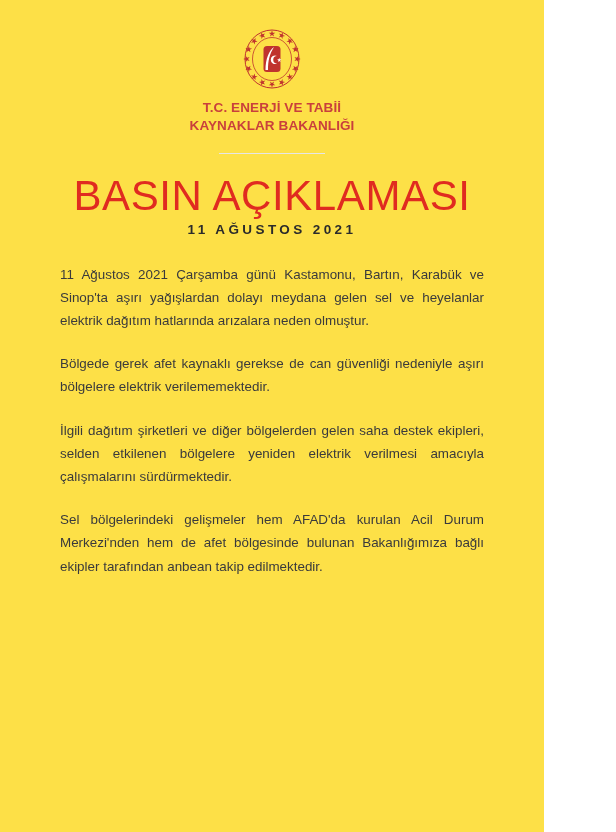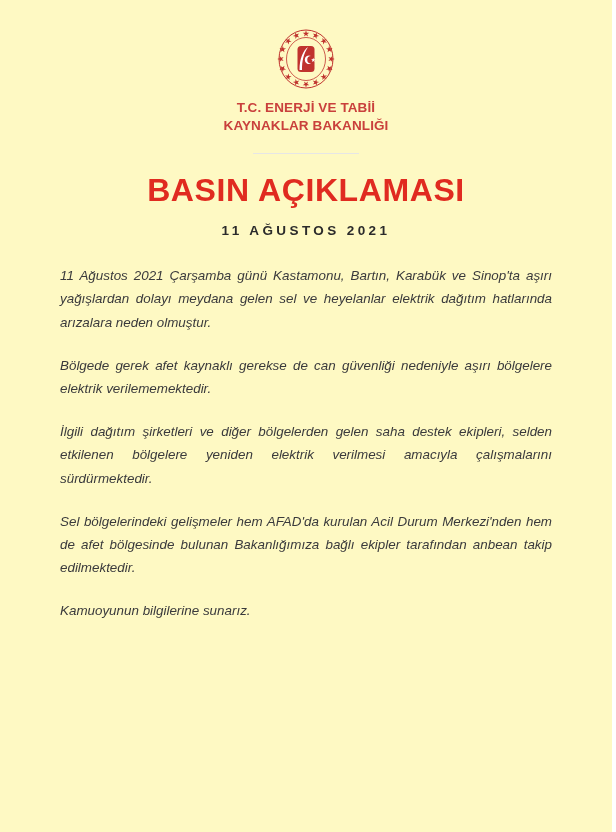--- a/index.html
+++ b/index.html
@@ -10,23 +10,23 @@
   }
   body {
     width: 616px;
     height: 832px;
     font-family: "Liberation Sans", "DejaVu Sans", sans-serif;
     -webkit-font-smoothing: antialiased;
     overflow: hidden;
   }
   .page {
     position: relative;
-    width: 612px;
+    width: 544px;
     height: 832px;
-    background: #fef9c3;
+    background: #fde047;
     box-sizing: border-box;
   }
 
   
   .header {
     padding-top: 28px;
     display: flex;
     flex-direction: column;
     align-items: center;
   }
@@ -52,25 +52,25 @@
     background: #e6e6e6;
   }
 
   
   .title-block {
     margin-top: 20px;
     text-align: center;
   }
   .main-title {
     color: #E02B20;
-    font-weight: bold;
-    font-size: 32px;
+    font-weight: normal;
+    font-size: 42px;
     letter-spacing: 0.6px;
     line-height: 1.05;
-    margin: 16px;
+    margin: 4px;
   }
   .date-line {
     margin-top: 0;
     color: #2b2b2b;
     font-weight: bold;
     font-size: 13.5px;
     letter-spacing: 3.4px;
   }
   .subtitle {
     margin-top: 14px;
@@ -78,21 +78,20 @@
     font-weight: bold;
     font-size: 13.2px;
     letter-spacing: 2.5px;
     line-height: 1.52;
     white-space: pre-line;
   }
 
   
   .body-copy {
     margin: 26px 60px 16px 60px;
-    font-style: italic;
   }
   .paragraph {
     color: #3a3a3c;
     font-size: 13.4px;
     line-height: 1.73;
     text-align: justify;
     text-justify: inter-word;
     margin: 0 0 20px 0;
   }
   .paragraph:last-child {
@@ -149,16 +148,15 @@
   <div class="title-block">
     <h1 class="main-title">BASIN AÇIKLAMASI</h1>
     <div class="date-line">11 AĞUSTOS 2021</div>
   </div>
 
   <div class="body-copy">
     <p class="paragraph">11 Ağustos 2021 Çarşamba günü Kastamonu, Bartın, Karabük ve Sinop'ta aşırı yağışlardan dolayı meydana gelen sel ve heyelanlar elektrik dağıtım hatlarında arızalara neden olmuştur.</p>
     <p class="paragraph">Bölgede gerek afet kaynaklı gerekse de can güvenliği nedeniyle aşırı bölgelere elektrik verilememektedir.</p>
     <p class="paragraph">İlgili dağıtım şirketleri ve diğer bölgelerden gelen saha destek ekipleri, selden etkilenen bölgelere yeniden elektrik verilmesi amacıyla çalışmalarını sürdürmektedir.</p>
     <p class="paragraph">Sel bölgelerindeki gelişmeler hem AFAD'da kurulan Acil Durum Merkezi'nden hem de afet bölgesinde bulunan Bakanlığımıza bağlı ekipler tarafından anbean takip edilmektedir.</p>
-    <p class="paragraph">Kamuoyunun bilgilerine sunarız.</p>
   </div>
 
 </div>
 
 </body></html>

